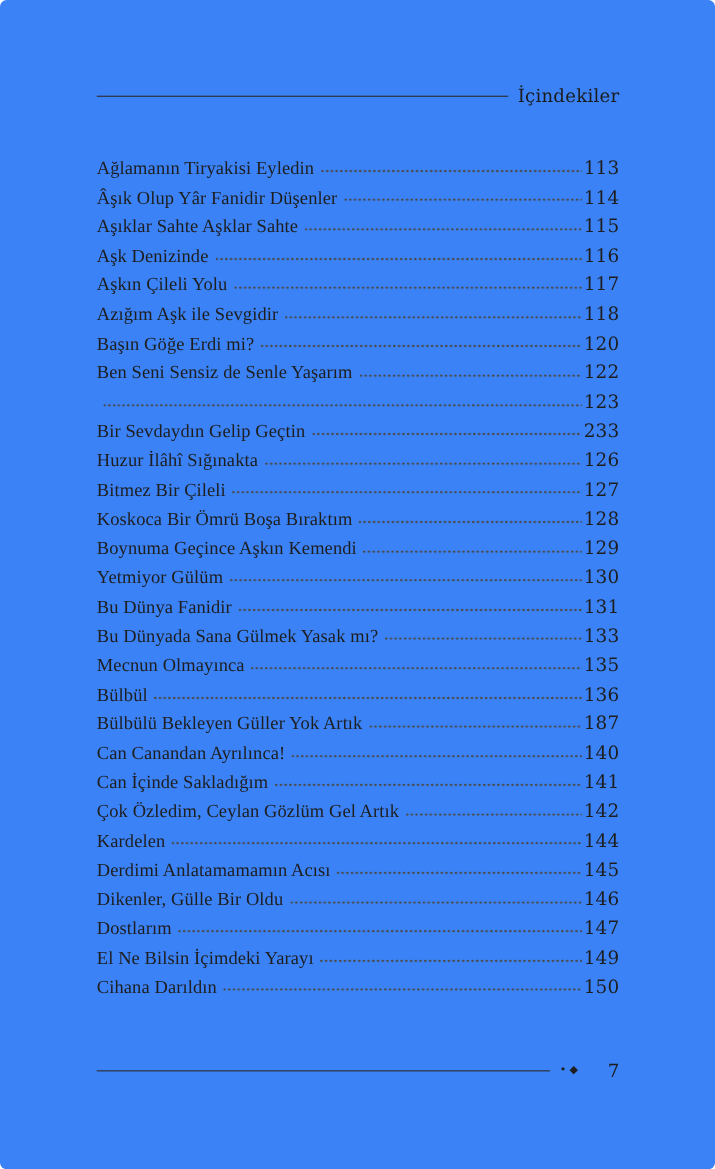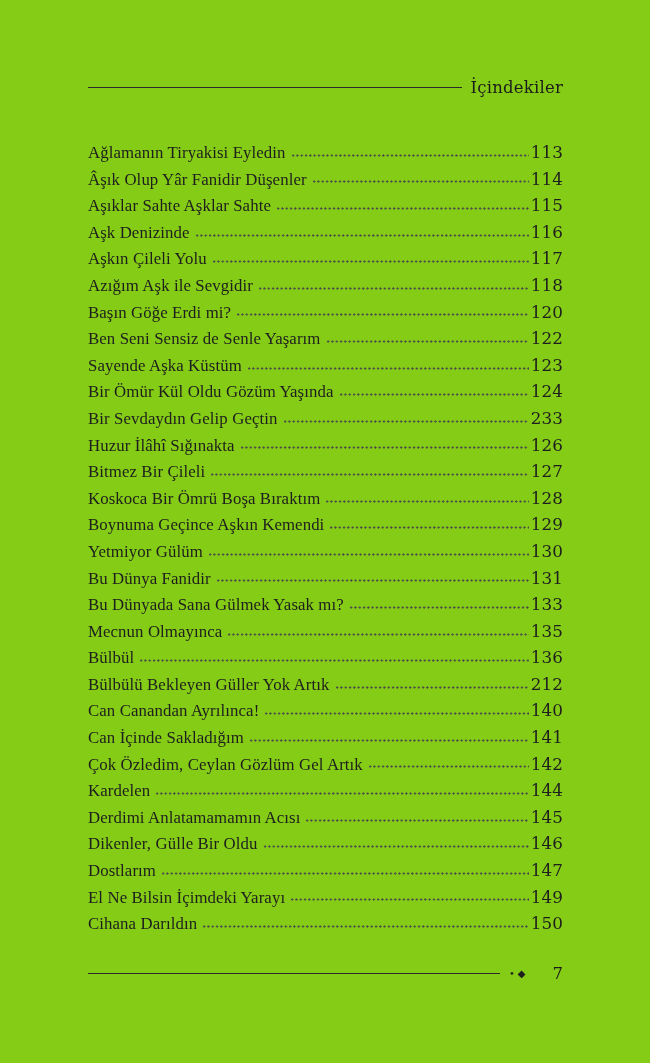--- a/index.html
+++ b/index.html
@@ -8,22 +8,23 @@
     width: 650px;
     height: 1063px;
     font-family: "DejaVu Serif", "Liberation Serif", serif;
     color: #1f1f1f;
     overflow: hidden;
   }
   .page {
     position: relative;
     width: 650px;
     height: 1063px;
-    background: #84cc16;
+    background: #3b82f6;
     padding: 78px 87px 4px 88px;
+    border-radius: 6px;
   }
   
   .toc-header {
     display: flex;
     align-items: center;
     gap: 9px;
     margin-bottom: 45px;
   }
   .toc-header .rule {
     flex: 1;
@@ -142,30 +143,24 @@
     <span class="pagenum">120</span>
   </div>
 
   <div class="entry">
     <span class="title">Ben Seni Sensiz de Senle Yaşarım</span>
     <span class="leader"></span>
     <span class="pagenum">122</span>
   </div>
 
   <div class="entry">
-    <span class="title">Sayende Aşka Küstüm</span>
     <span class="leader"></span>
     <span class="pagenum">123</span>
   </div>
 
-  <div class="entry">
-    <span class="title">Bir Ömür Kül Oldu Gözüm Yaşında</span>
-    <span class="leader"></span>
-    <span class="pagenum">124</span>
-  </div>
 
   <div class="entry">
     <span class="title">Bir Sevdaydın Gelip Geçtin</span>
     <span class="leader"></span>
     <span class="pagenum">233</span>
   </div>
 
   <div class="entry">
     <span class="title">Huzur İlâhî Sığınakta</span>
     <span class="leader"></span>
@@ -216,21 +211,21 @@
 
   <div class="entry">
     <span class="title">Bülbül</span>
     <span class="leader"></span>
     <span class="pagenum">136</span>
   </div>
 
   <div class="entry">
     <span class="title">Bülbülü Bekleyen Güller Yok Artık</span>
     <span class="leader"></span>
-    <span class="pagenum">212</span>
+    <span class="pagenum">187</span>
   </div>
 
   <div class="entry">
     <span class="title">Can Canandan Ayrılınca!</span>
     <span class="leader"></span>
     <span class="pagenum">140</span>
   </div>
 
   <div class="entry">
     <span class="title">Can İçinde Sakladığım</span>

